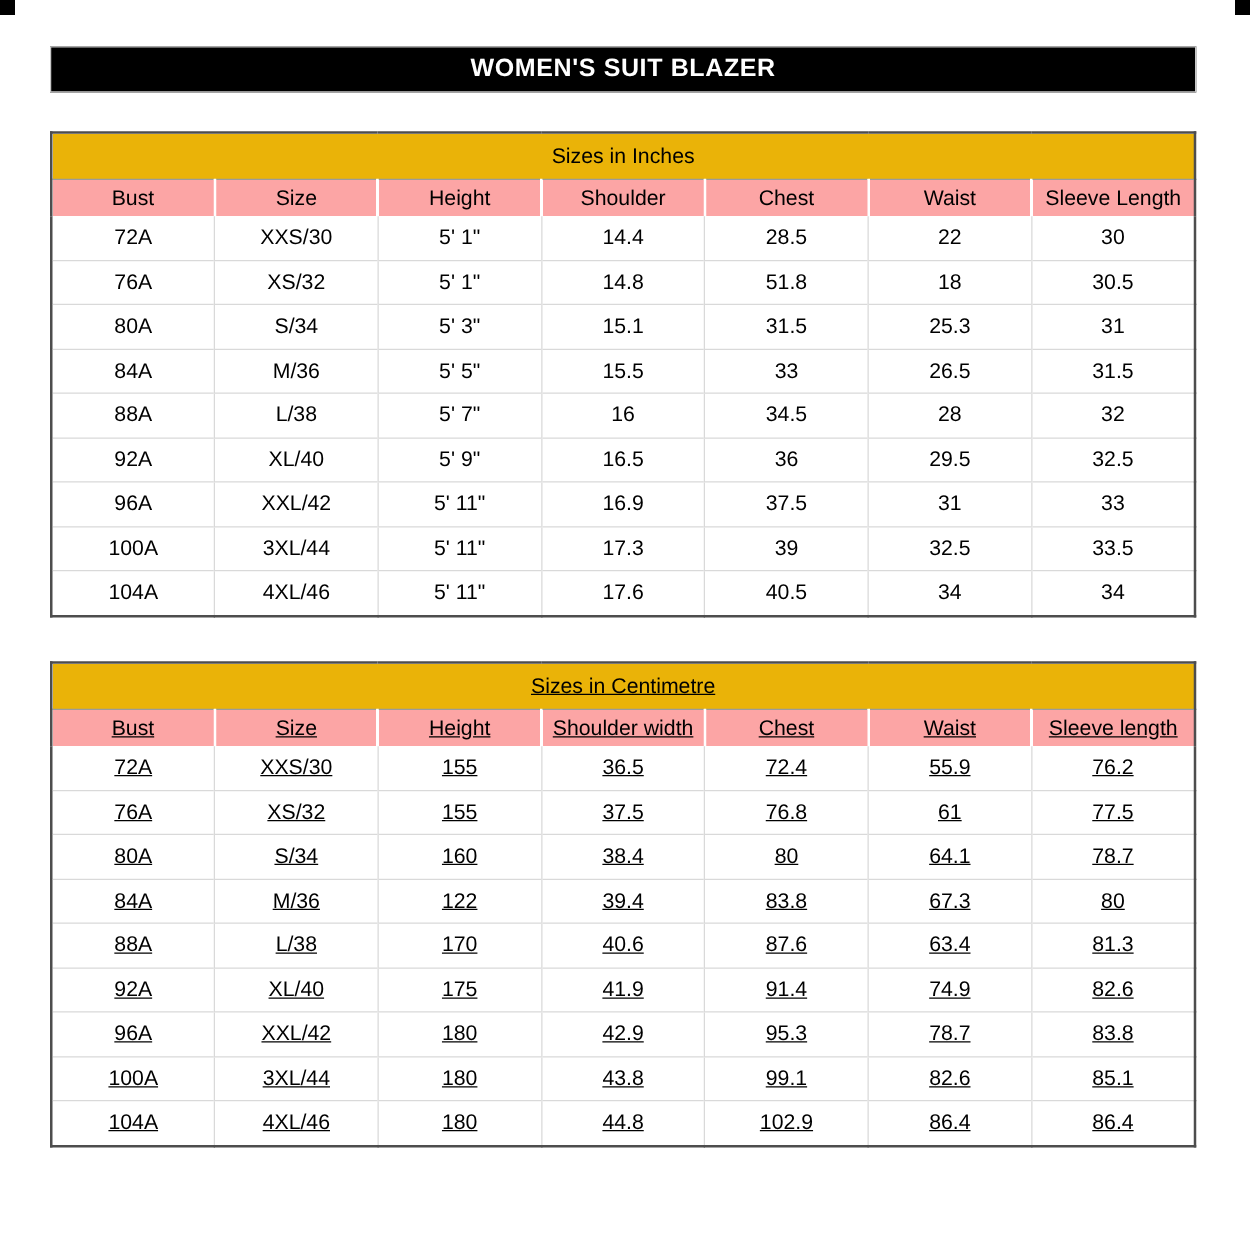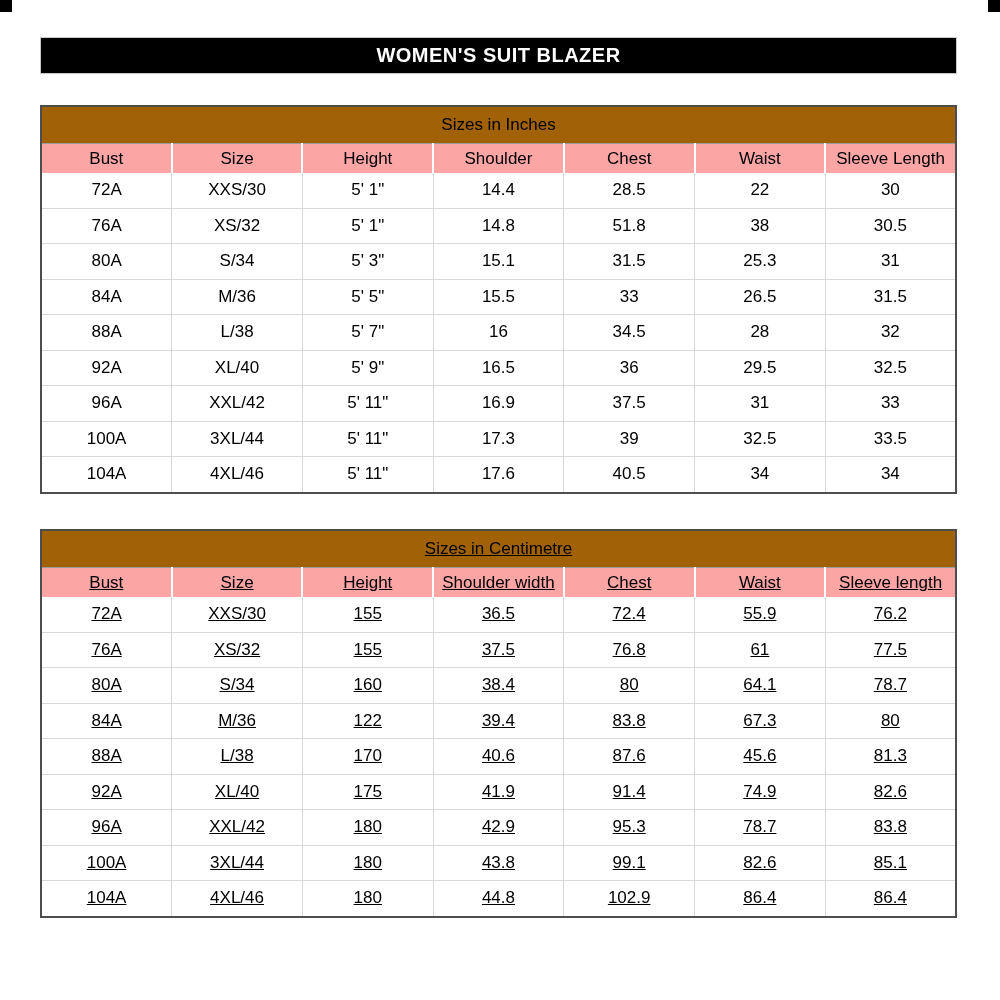--- a/index.html
+++ b/index.html
@@ -60,21 +60,21 @@
     text-align: center;
     vertical-align: middle;
     font-size: 17px;
     font-weight: normal;
     padding: 0;
     overflow: hidden;
     white-space: nowrap;
   }
   .title-row th {
     height: 36px;
-    background: #a16207;
+    background: #eab308;
     border-bottom: 1px solid #9b9b9b;
   }
   .header-row th {
     height: 29px;
     background: #fca5a5;
     border-right: 2px solid #ffffff;
   }
   .header-row th:last-child { border-right: none; }
 
   .size-table tbody td {
@@ -119,21 +119,21 @@
         <td>28.5</td>
         <td>22</td>
         <td>30</td>
       </tr>
       <tr>
         <td>76A</td>
         <td>XS/32</td>
         <td>5' 1"</td>
         <td>14.8</td>
         <td>51.8</td>
-        <td>38</td>
+        <td>18</td>
         <td>30.5</td>
       </tr>
       <tr>
         <td>80A</td>
         <td>S/34</td>
         <td>5' 3"</td>
         <td>15.1</td>
         <td>31.5</td>
         <td>25.3</td>
         <td>31</td>
@@ -246,21 +246,21 @@
         <td>83.8</td>
         <td>67.3</td>
         <td>80</td>
       </tr>
       <tr>
         <td>88A</td>
         <td>L/38</td>
         <td>170</td>
         <td>40.6</td>
         <td>87.6</td>
-        <td>45.6</td>
+        <td>63.4</td>
         <td>81.3</td>
       </tr>
       <tr>
         <td>92A</td>
         <td>XL/40</td>
         <td>175</td>
         <td>41.9</td>
         <td>91.4</td>
         <td>74.9</td>
         <td>82.6</td>

